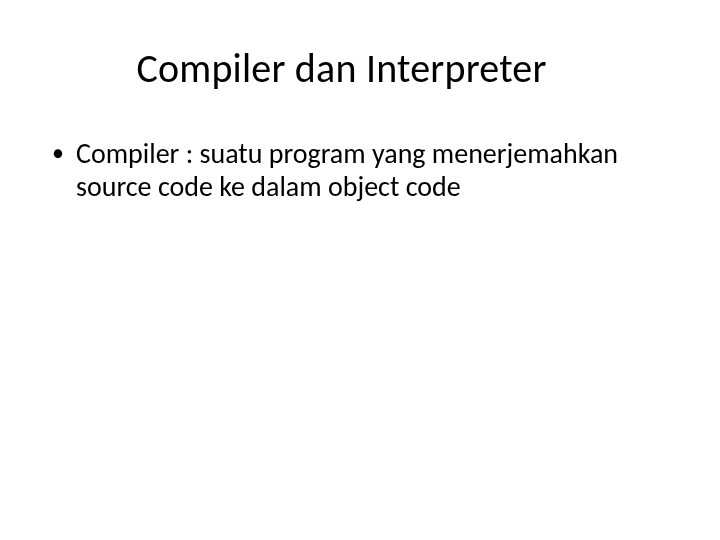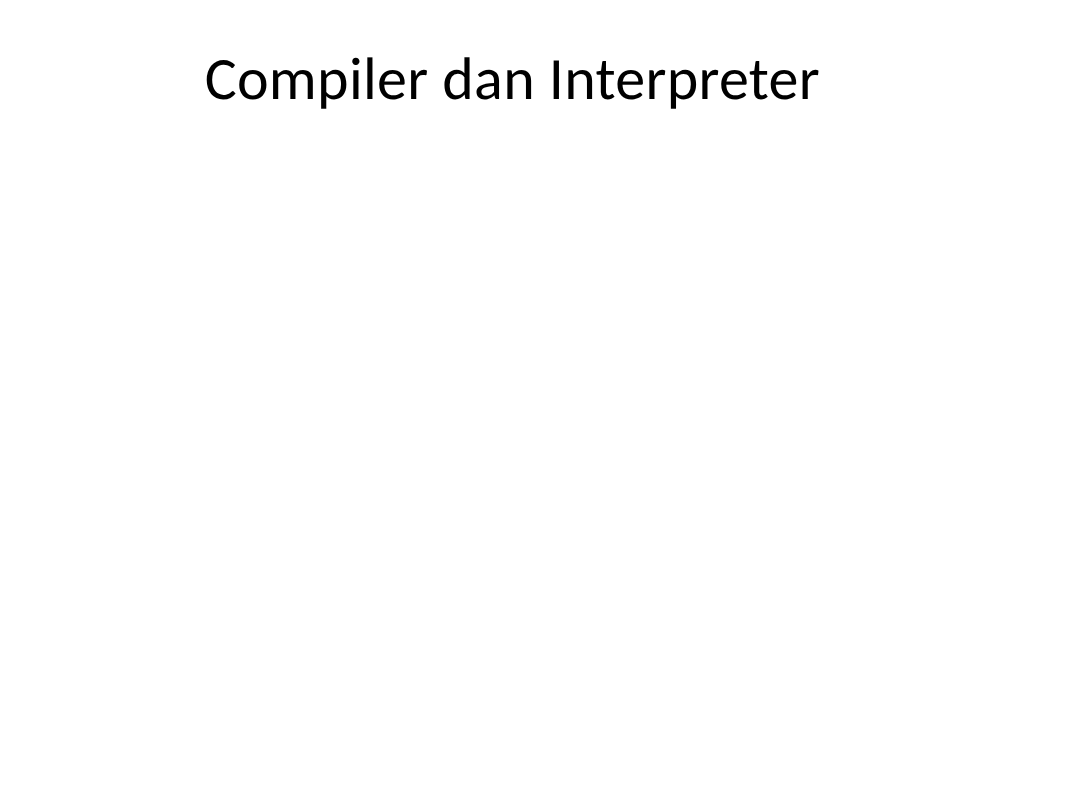--- a/index.html
+++ b/index.html
@@ -8,21 +8,21 @@
     width: 720px;
     height: 540px;
     background: #ffffff;
     font-family: Calibri, "Segoe UI", Arial, sans-serif;
     color: #000000;
   }
   .slide {
     width: 683px;
     height: 540px;
     box-sizing: border-box;
-    padding: 28px 48px 0 48px;
+    padding: 44px 48px 0 48px;
   }
   .title {
     font-size: 40px;
     font-weight: 400;
     text-align: center;
     margin: 0 0 44px 0;
     letter-spacing: 0.2px;
   }
   .body {
     font-size: 28px;
@@ -47,15 +47,16 @@
     line-height: 1.3;
   }
 </style>
 </head>
 <body>
 
 <div class="slide">
   <h1 class="title">Compiler dan Interpreter</h1>
   <div class="body">
     <ul class="bullets">
+      <li>Compiler : suatu program yang menerjemahkan source  code ke dalam object code</li>
     </ul>
   </div>
 </div>
 
 </body></html>

